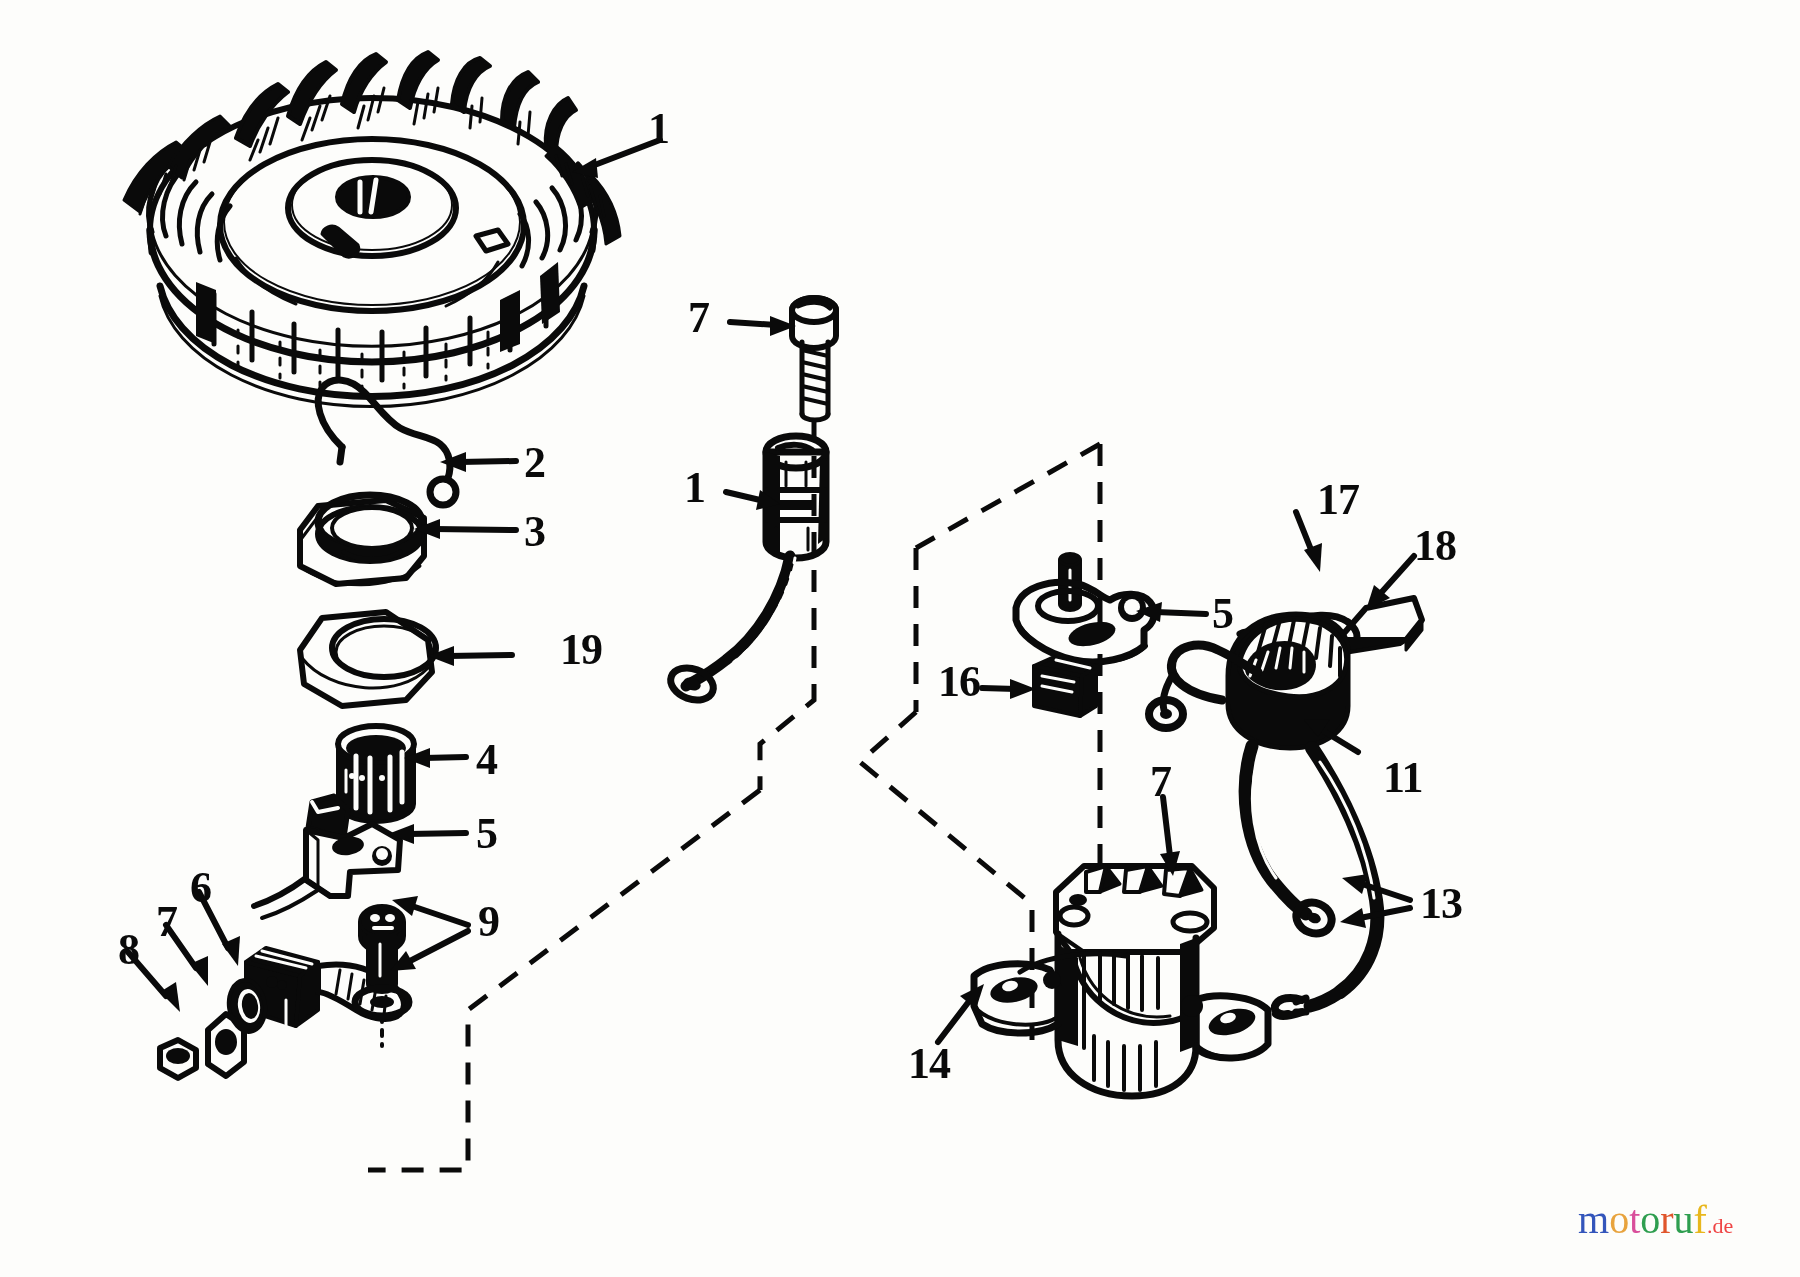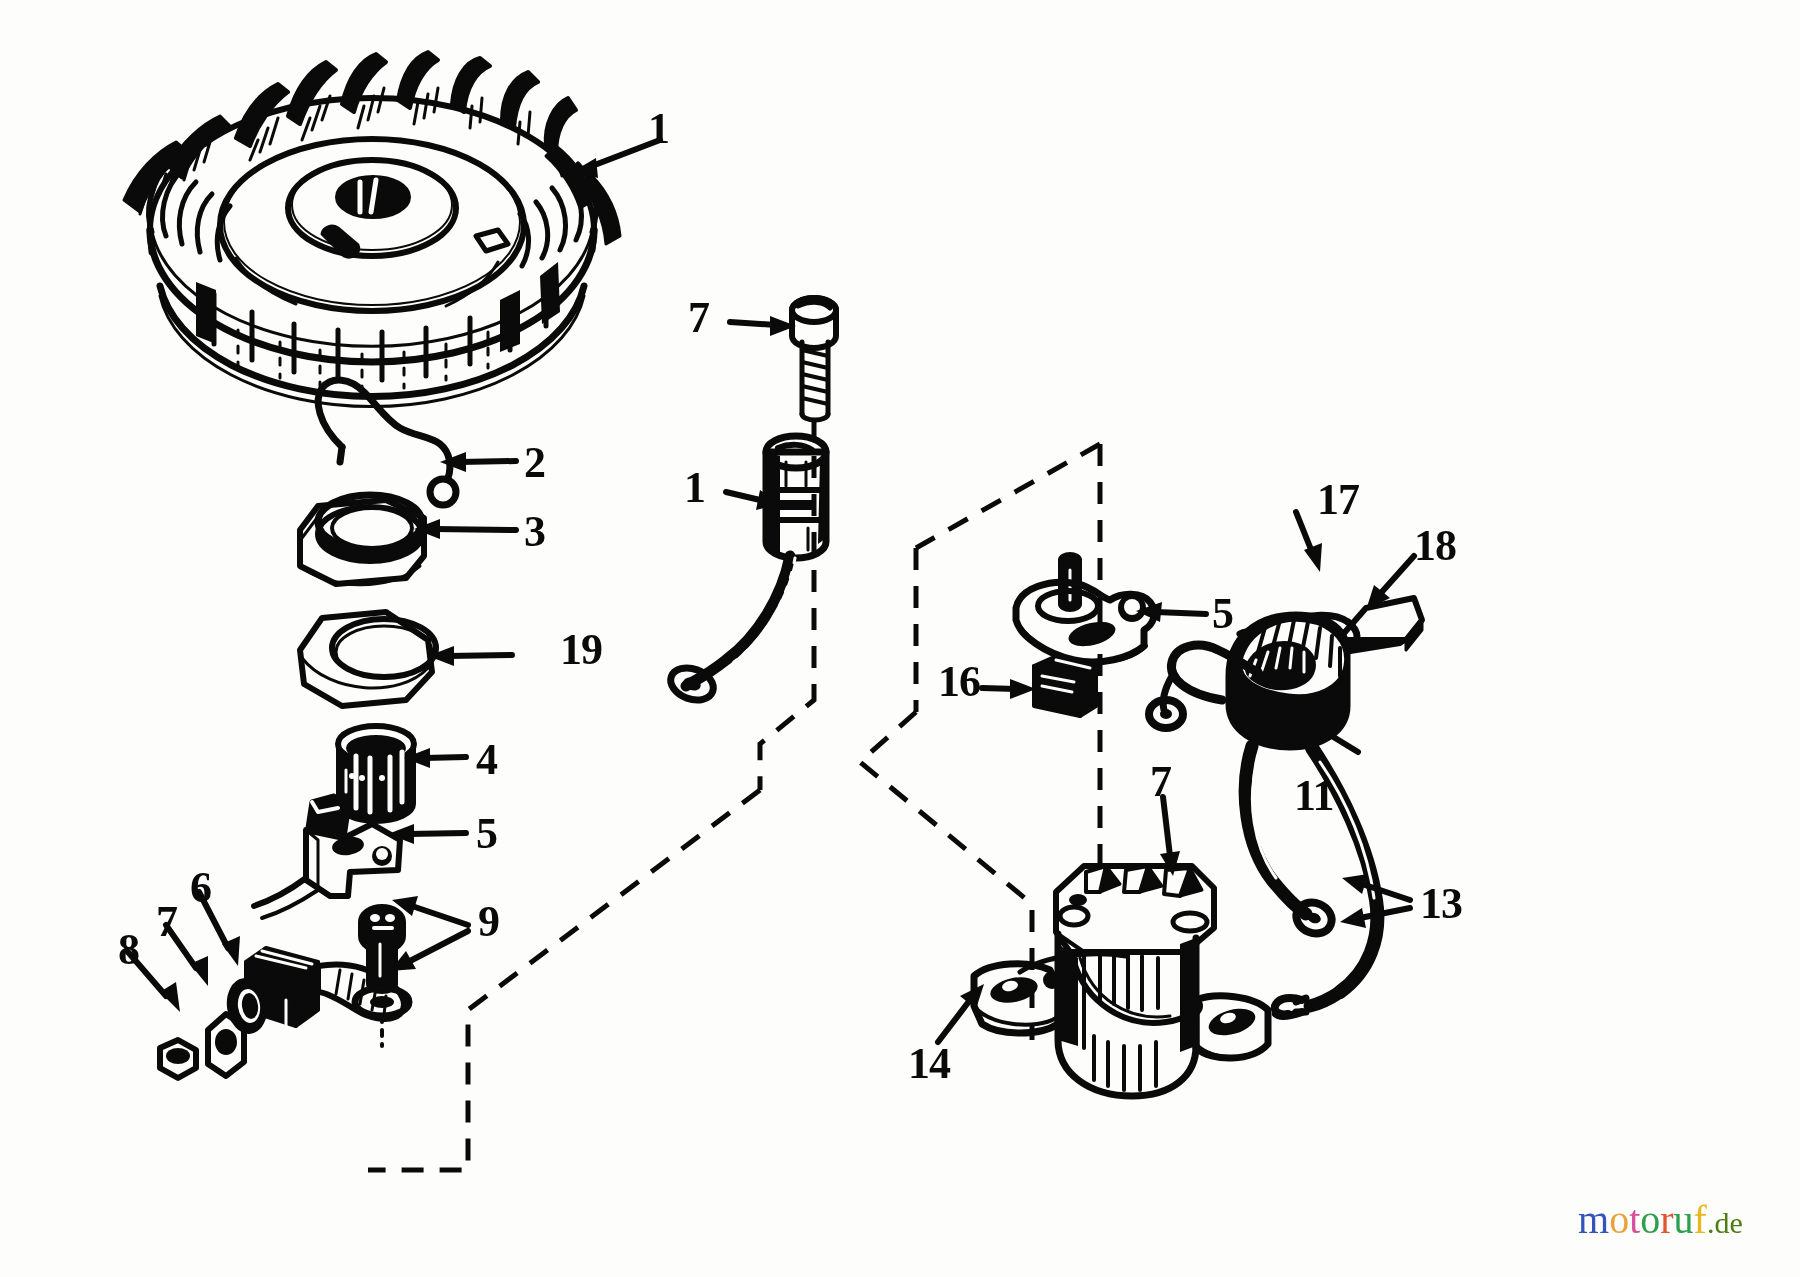--- a/index.html
+++ b/index.html
@@ -23,21 +23,21 @@
     -webkit-user-select:none;user-select:none;
   }
   .wm{
     position:absolute;
     font-family:"Liberation Serif",serif;
     font-size:40px;
     letter-spacing:0px;
     white-space:nowrap;
   }
   .wm i{font-style:normal;}
-  .wm .sfx{font-size:30px;color:#4d7c0f;}
+  .wm .sfx{font-size:22px;color:#ef4444;}
 </style>
 </head>
 <body>
 
 <div id="stage">
 
   <svg id="art" viewBox="0 0 1800 1277">
     <defs>
       <g id="glyph-blank"></g>
     </defs>
@@ -510,21 +510,21 @@
   <span class="callout" style="left:648px;top:107px;">1</span>
   <span class="callout" style="left:524px;top:441px;">2</span>
   <span class="callout" style="left:524px;top:510px;">3</span>
   <span class="callout" style="left:476px;top:738px;">4</span>
   <span class="callout" style="left:476px;top:812px;">5</span>
   <span class="callout" style="left:190px;top:866px;">6</span>
   <span class="callout" style="left:156px;top:900px;">7</span>
   <span class="callout" style="left:118px;top:928px;">8</span>
   <span class="callout" style="left:478px;top:900px;">9</span>
   <span class="callout" style="left:688px;top:296px;">7</span>
-  <span class="callout" style="left:1294px;top:756px;margin-top:18px;">11</span>
+  <span class="callout" style="left:1383px;top:756px;">11</span>
   <span class="callout" style="left:1420px;top:882px;">13</span>
   <span class="callout" style="left:684px;top:466px;">1</span>
   <span class="callout" style="left:908px;top:1042px;">14</span>
   <span class="callout" style="left:1150px;top:760px;">7</span>
   <span class="callout" style="left:938px;top:660px;">16</span>
   <span class="callout" style="left:1282px;top:478px;margin-left:35px;">17</span>
   <span class="callout" style="left:1414px;top:524px;">18</span>
   <span class="callout" style="left:520px;top:628px;margin-left:40px;">19</span>
   <span class="callout" style="left:1212px;top:592px;">5</span>
 

